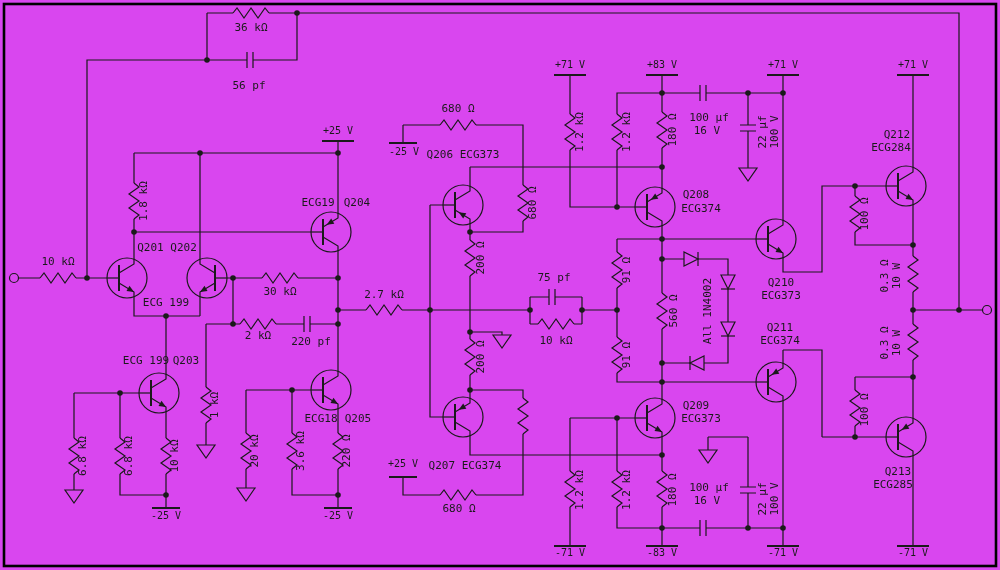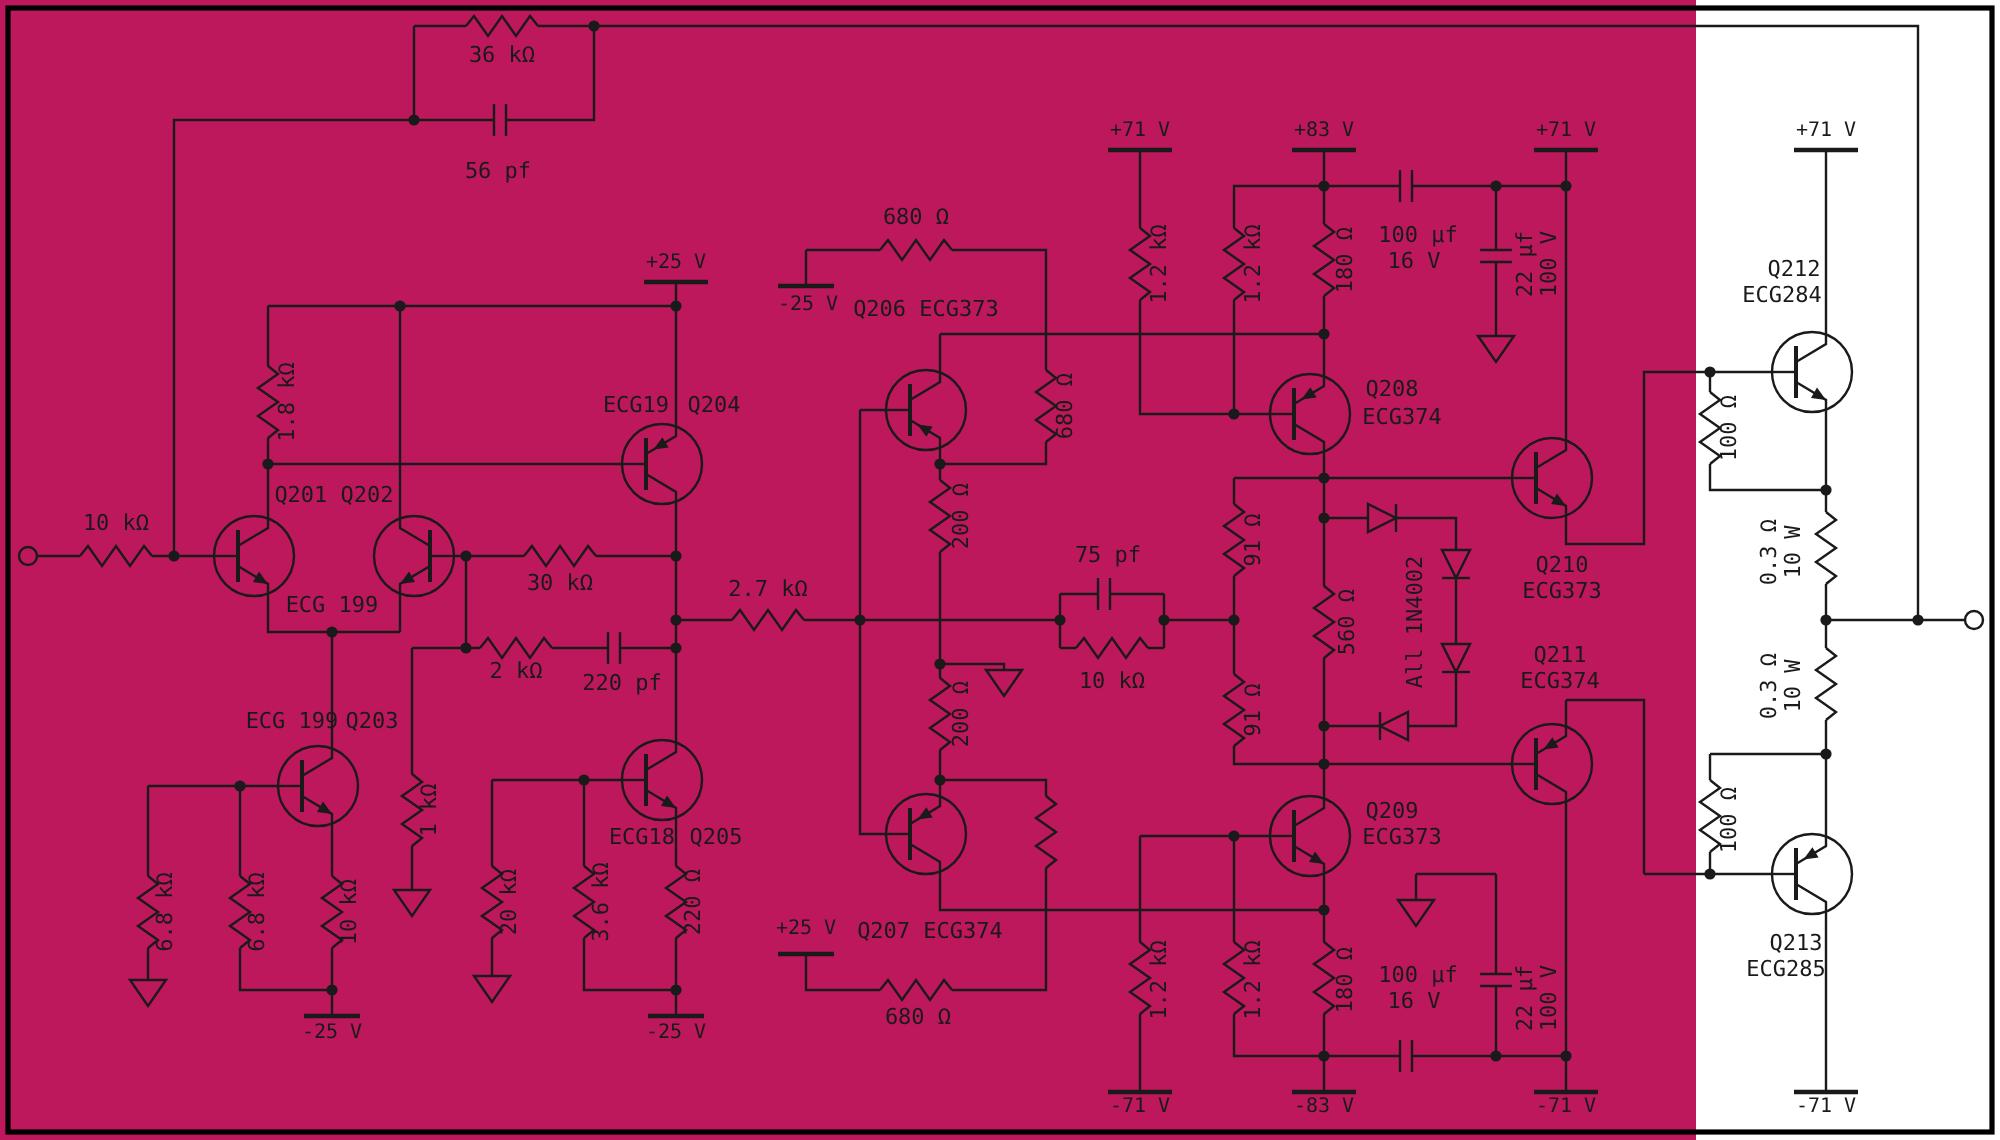--- a/index.html
+++ b/index.html
@@ -1,16 +1,16 @@
 <!DOCTYPE html>
 <html><head>
 <meta charset="utf-8">
 <style>
   html,body{margin:0;padding:0;background:#fff;}
-  .stage{position:relative;width:848px;height:570px;background:#be185d;font-family:"DejaVu Sans Mono","Liberation Mono",monospace;}
+  .stage{position:relative;width:1000px;height:570px;background:#d946ef;font-family:"DejaVu Sans Mono","Liberation Mono",monospace;}
   svg{display:block;}
   .wire{stroke:#1a1a1a;stroke-width:1.2;fill:none;}
   .pbar{stroke:#1a1a1a;stroke-width:2.2;fill:none;}
   .comp{stroke:#1a1a1a;stroke-width:1.2;fill:none;}
   .dot{fill:#1a1a1a;stroke:none;}
   .arrow{fill:#1a1a1a;stroke:none;}
   .bar{stroke:#1a1a1a;stroke-width:2;fill:none;}
   text{fill:#1a1a1a;font-family:"DejaVu Sans Mono","Liberation Mono",monospace;}
   .frame{fill:none;stroke:#000;stroke-width:2.6;}
 </style>

